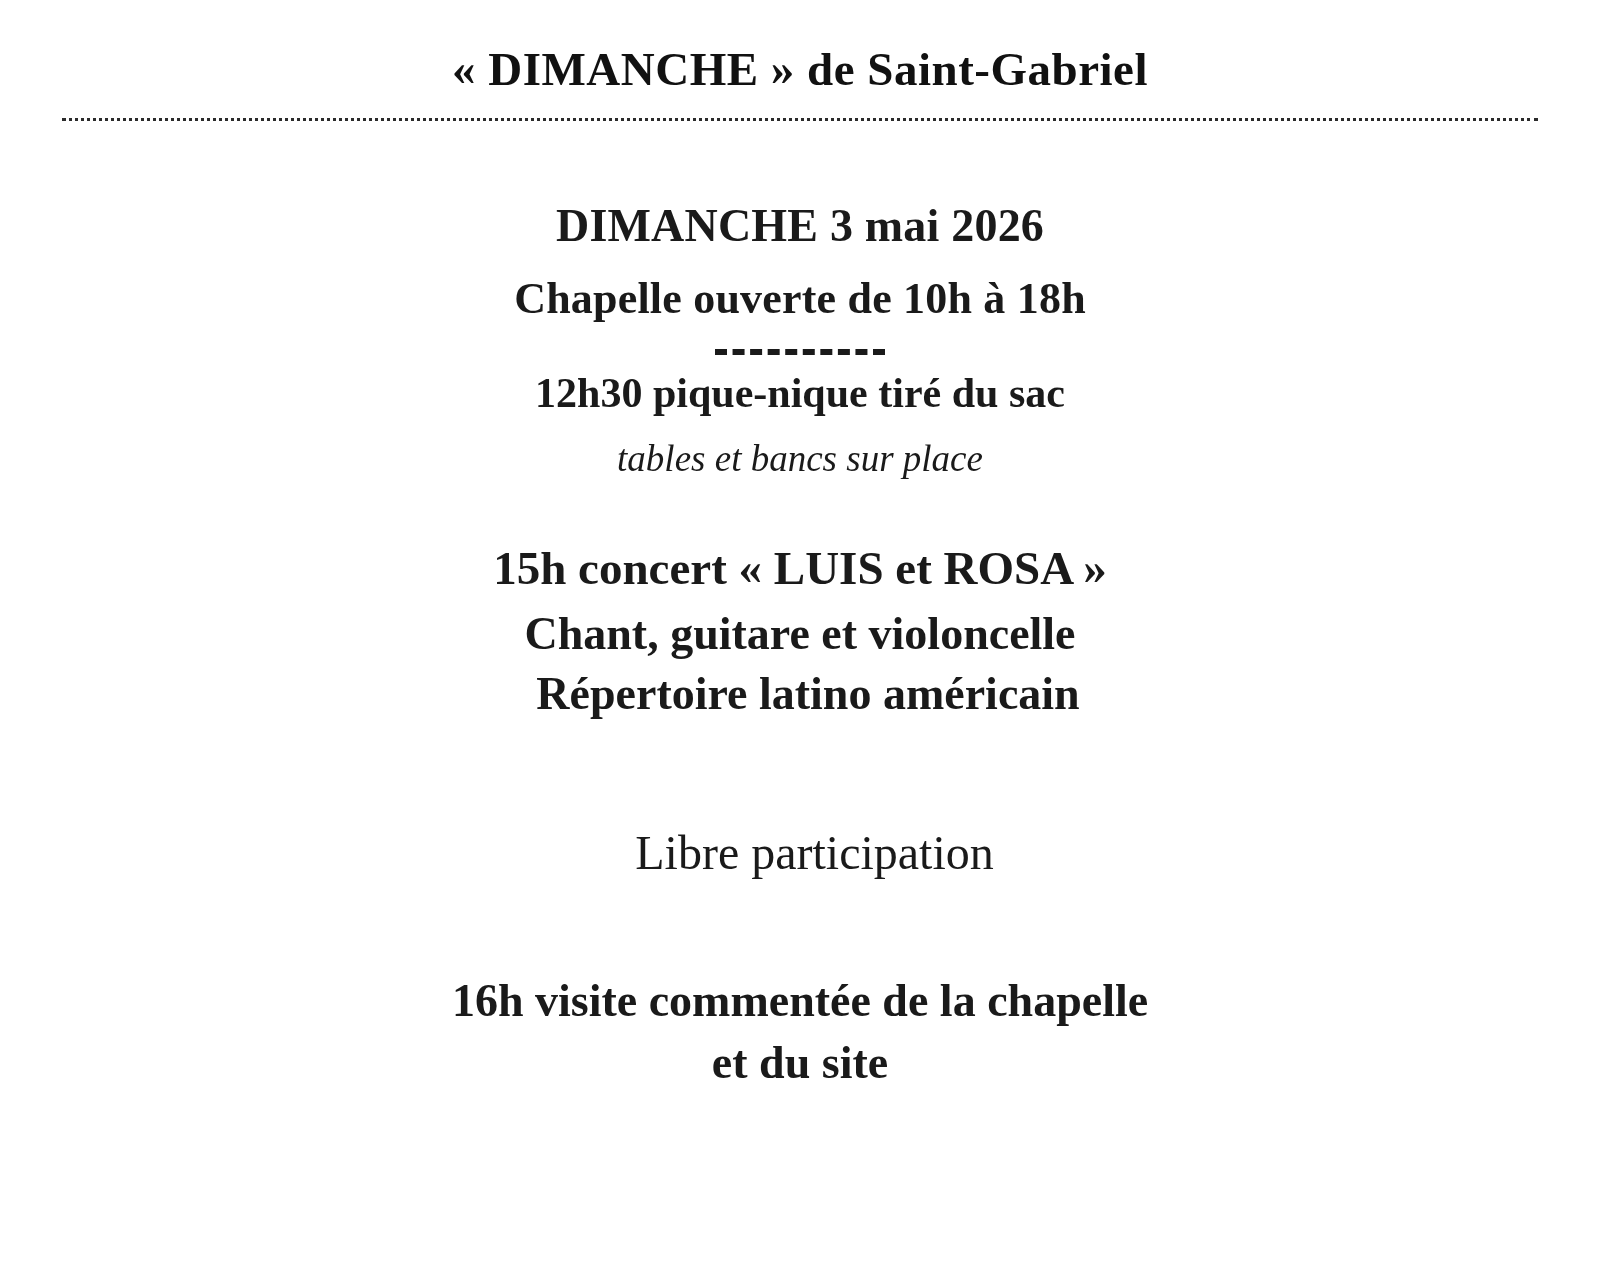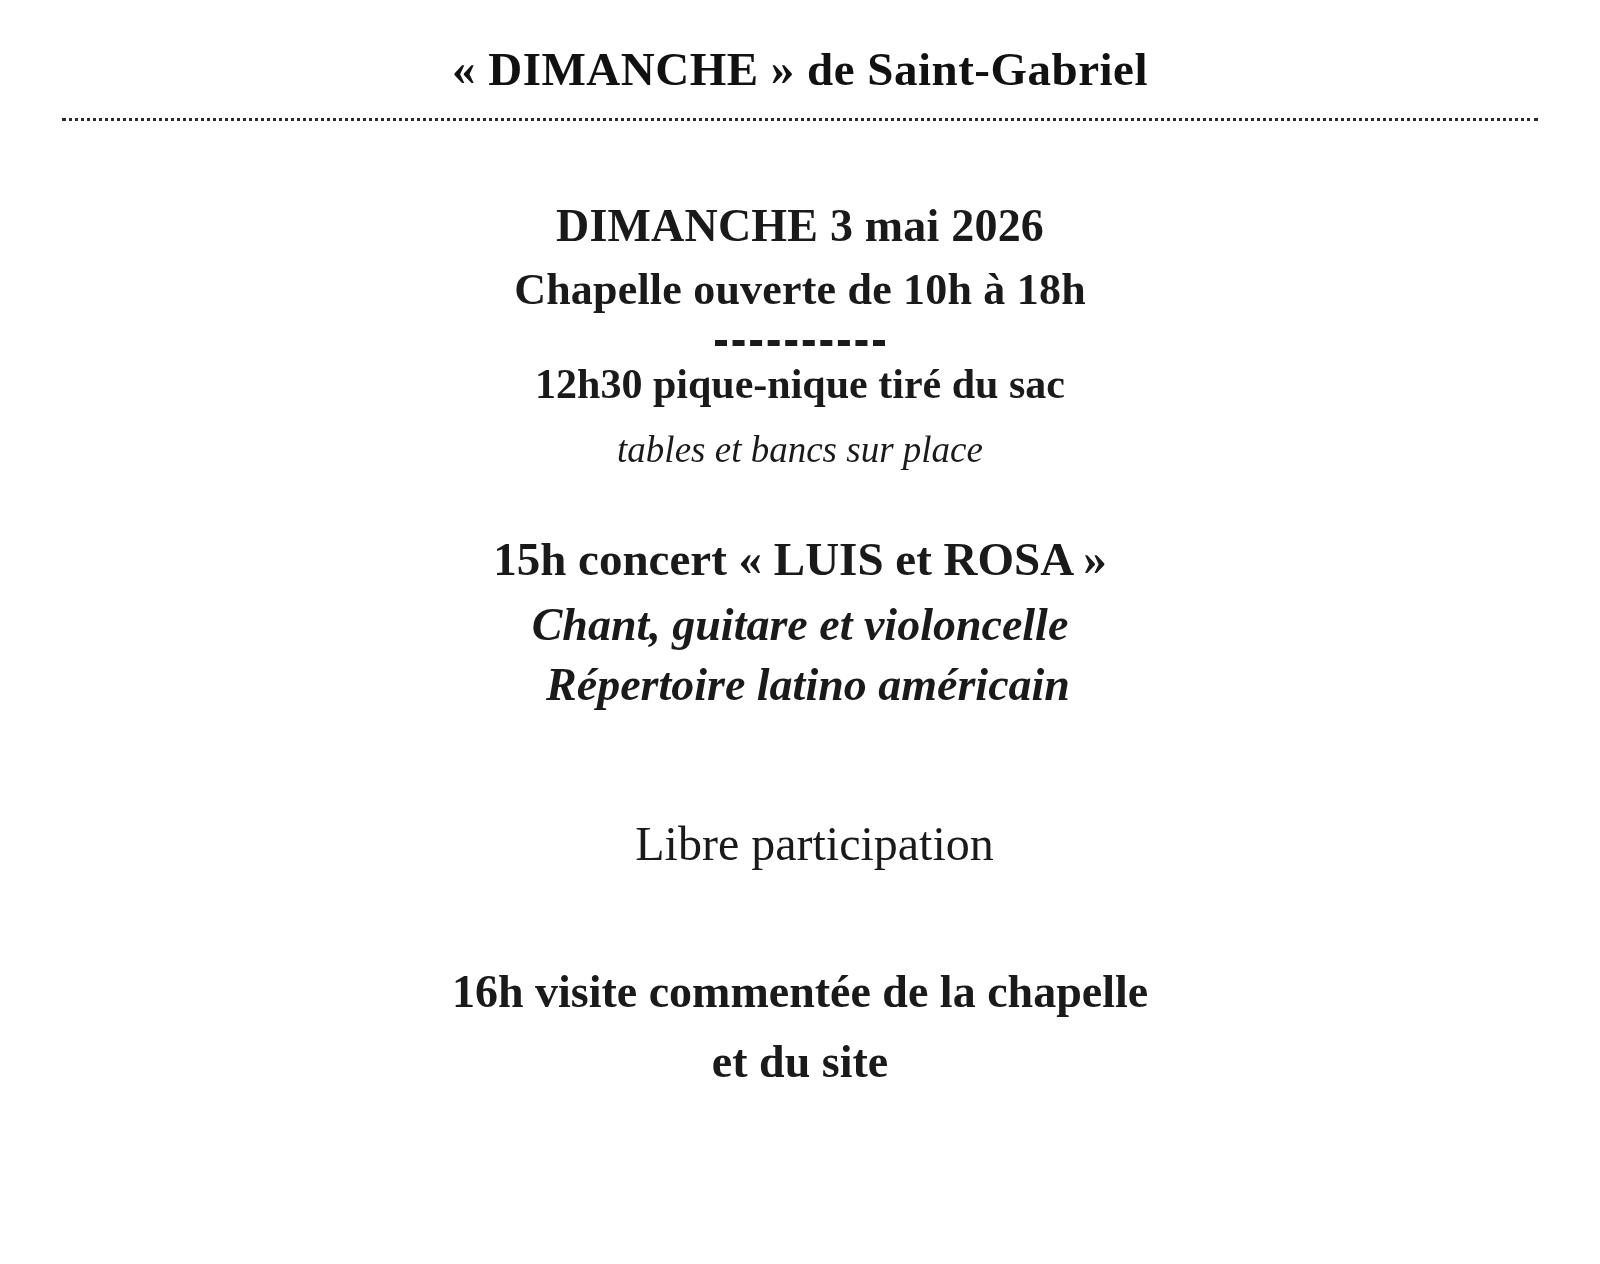--- a/index.html
+++ b/index.html
@@ -48,21 +48,21 @@
   }
 
   .l-date {
     font-weight: bold;
     font-size: 46px;
     letter-spacing: 0.2px;
   }
   .l-hours {
     font-weight: bold;
     font-size: 44px;
-    margin-top: 11px;
+    margin-top: 20px;
     letter-spacing: 0.2px;
   }
 
   .dash-sep {
     margin: 24px auto 14px auto;
     width: 170px;
     border-top: 6px dashed #1a1a1a;
     height: 0;
   }
 
@@ -81,27 +81,25 @@
   .concert-block {
     margin-top: 60px;
     text-align: center;
   }
   .l-concert {
     font-weight: bold;
     font-size: 47px;
   }
   .l-instruments {
     font-weight: bold;
-    font-style: italic;
     font-size: 46px;
     margin-top: 10px;
   }
   .l-repertoire {
     font-weight: bold;
-    font-style: italic;
     font-size: 46px;
     margin-top: 6px;
     padding-left: 16px;
   }
 
   .l-free {
     text-align: center;
     font-size: 48px;
     font-weight: normal;
     margin-top: 104px;
@@ -112,21 +110,21 @@
     margin-top: 94px;
     text-align: center;
   }
   .l-visit1 {
     font-weight: bold;
     font-size: 46px;
   }
   .l-visit2 {
     font-weight: bold;
     font-size: 46px;
-    margin-top: 16px;
+    margin-top: 8px;
   }
 </style>
 </head>
 <body>
 
 <div class="page">
 
   <div class="header-title">« DIMANCHE » de Saint-Gabriel</div>
 
   <div class="dotted-rule"></div>

